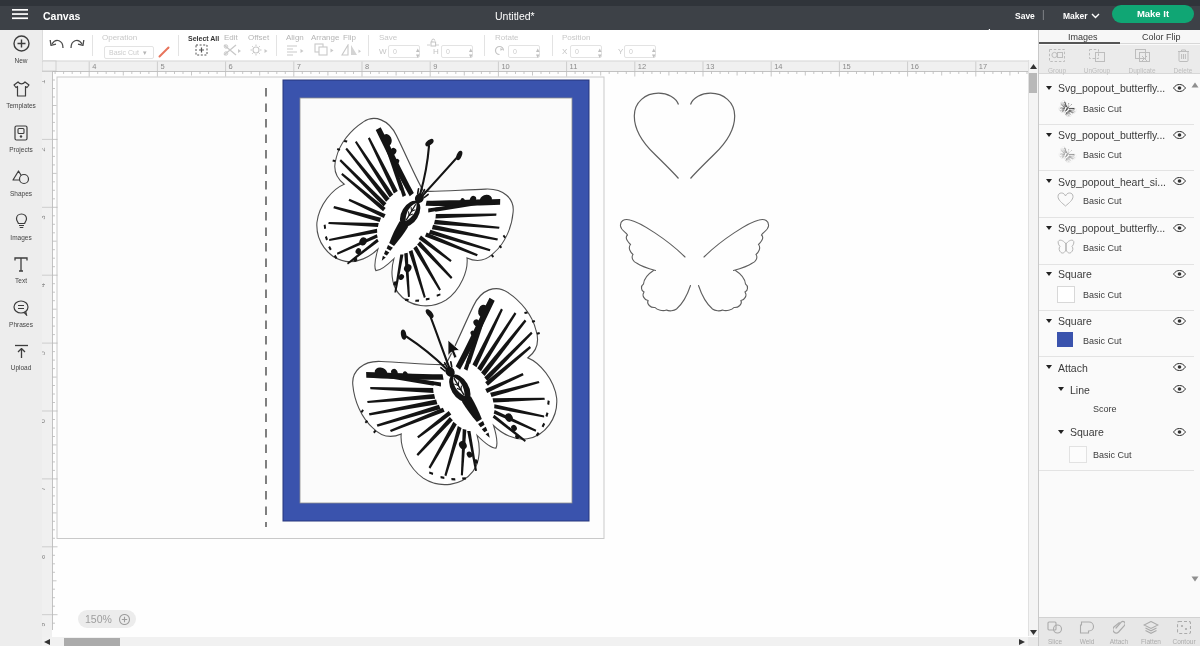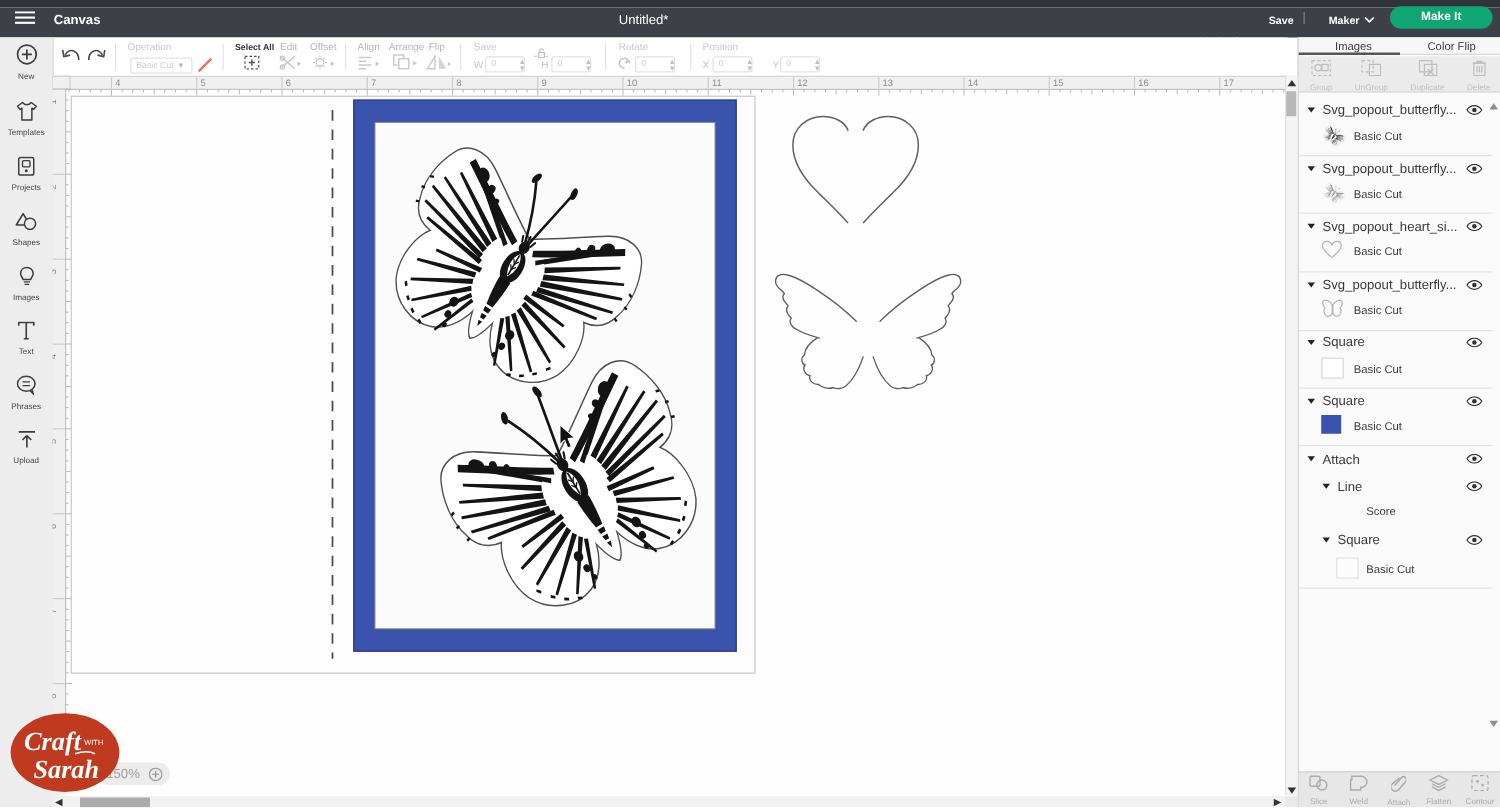--- a/index.html
+++ b/index.html
@@ -725,22 +725,13 @@
       <path d="M7,4 L1,1 L1,7 Z" fill="#333"></path>
     </svg>
   <div class="abs" style="left:1028px;top:637px;width:10px;height:9px;background:#e9e9e9;"></div>
 
   <div class="abs" id="zoompill"><span style="margin-left:7px;">150%</span>
     <svg style="position:absolute;right:6px;top:4px" width="11" height="11" viewBox="0 0 11 11">
       <circle cx="5.5" cy="5.5" r="5" fill="none" stroke="#9e9e9e" stroke-width="1.1"></circle>
       <path d="M5.5,2.8 V8.2 M2.8,5.5 H8.2" stroke="#9e9e9e" stroke-width="1.1"></path>
     </svg>
   </div>
-  <div class="abs" id="logo" style="left:8px;top:570px;width:88px;height:64px;">
-    <svg width="88" height="64" viewBox="0 0 88 64">
-      <ellipse cx="44" cy="32" rx="43.5" ry="31.5" fill="#bf3a1e"></ellipse>
-      <text x="34" y="30" font-size="21" fill="#fff" font-family="Liberation Serif" font-style="italic" font-weight="bold" text-anchor="middle">Craft</text>
-      <text x="67" y="26" font-size="6" fill="#fff" font-family="Liberation Sans" text-anchor="middle">WITH</text>
-      <text x="45" y="52" font-size="21" fill="#fff" font-family="Liberation Serif" font-style="italic" font-weight="bold" text-anchor="middle">Sarah</text>
-      <path d="M52,33 C58,31 64,31 68,33" stroke="#fff" stroke-width="1.2" fill="none"></path>
-    </svg>
-  </div>
 </div>
 
 </body></html>

